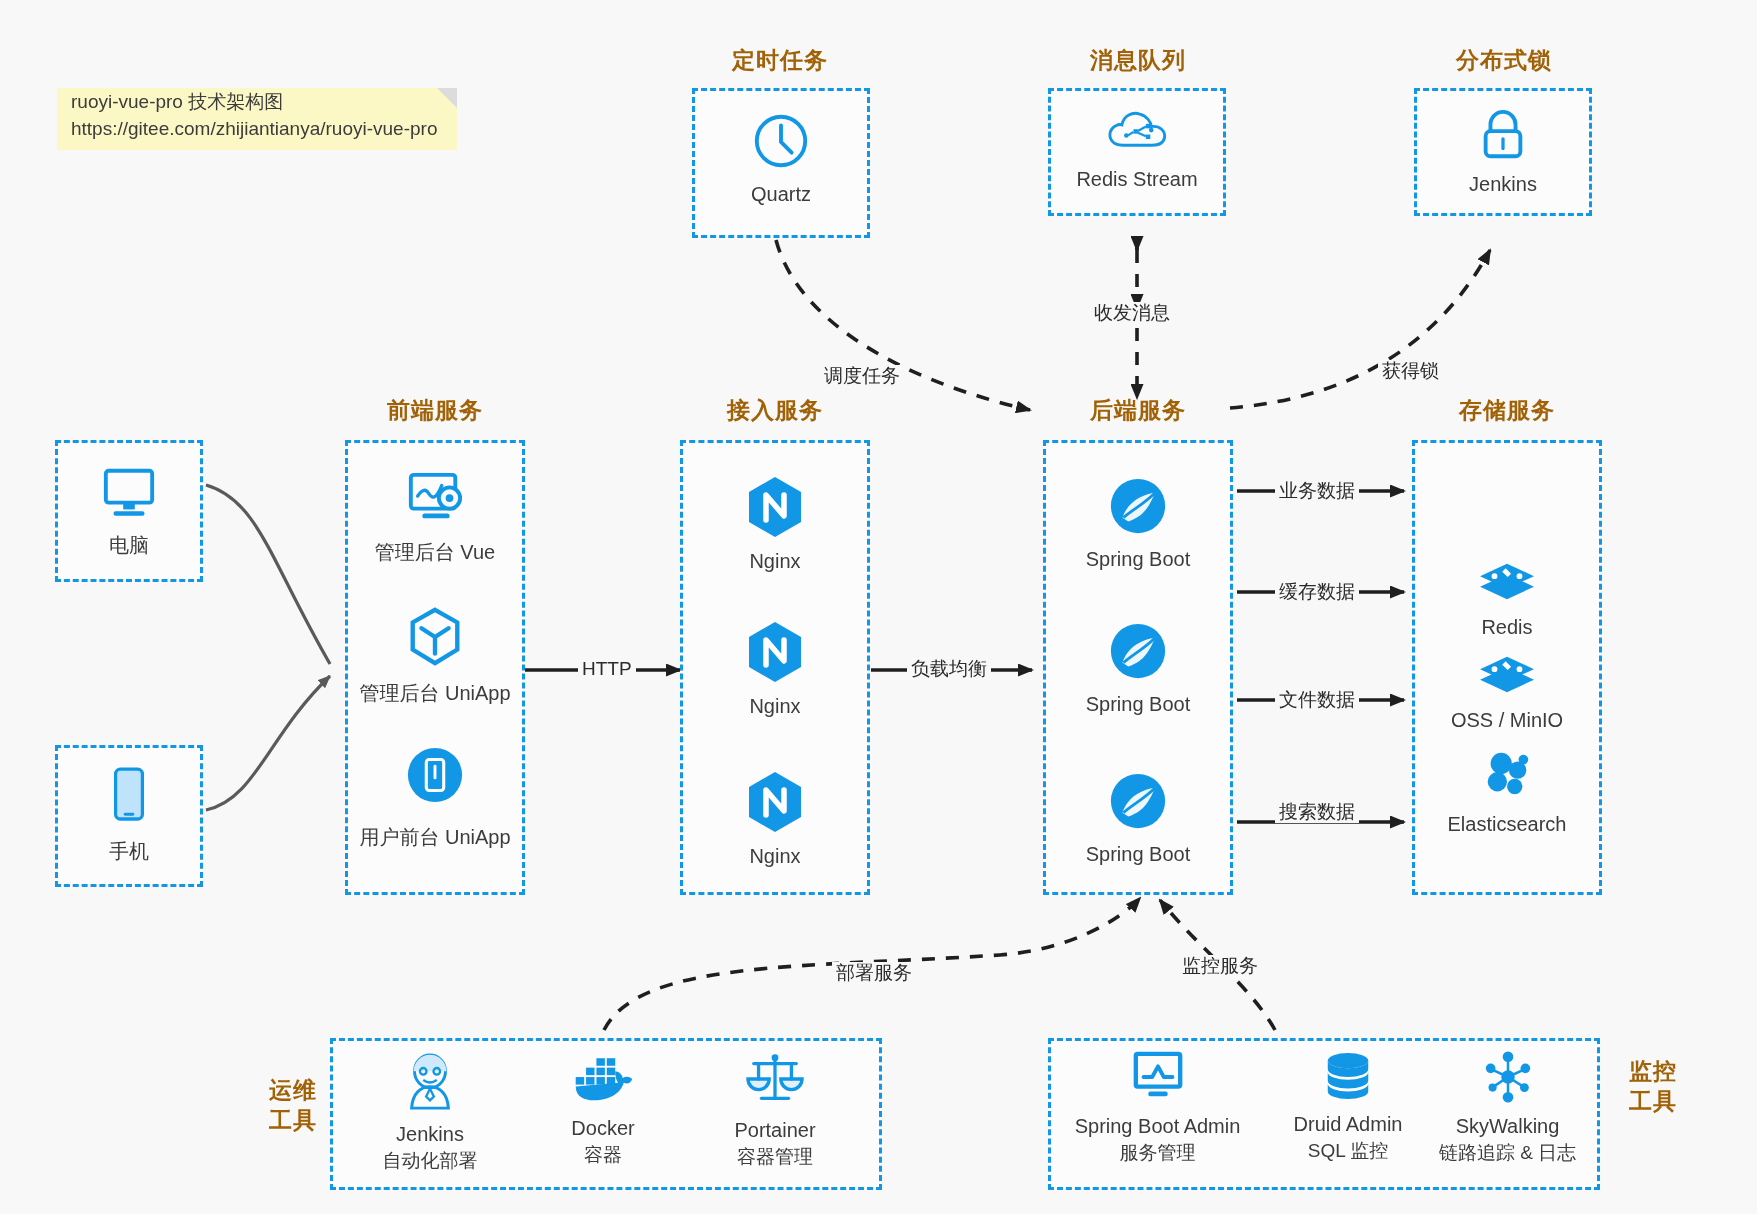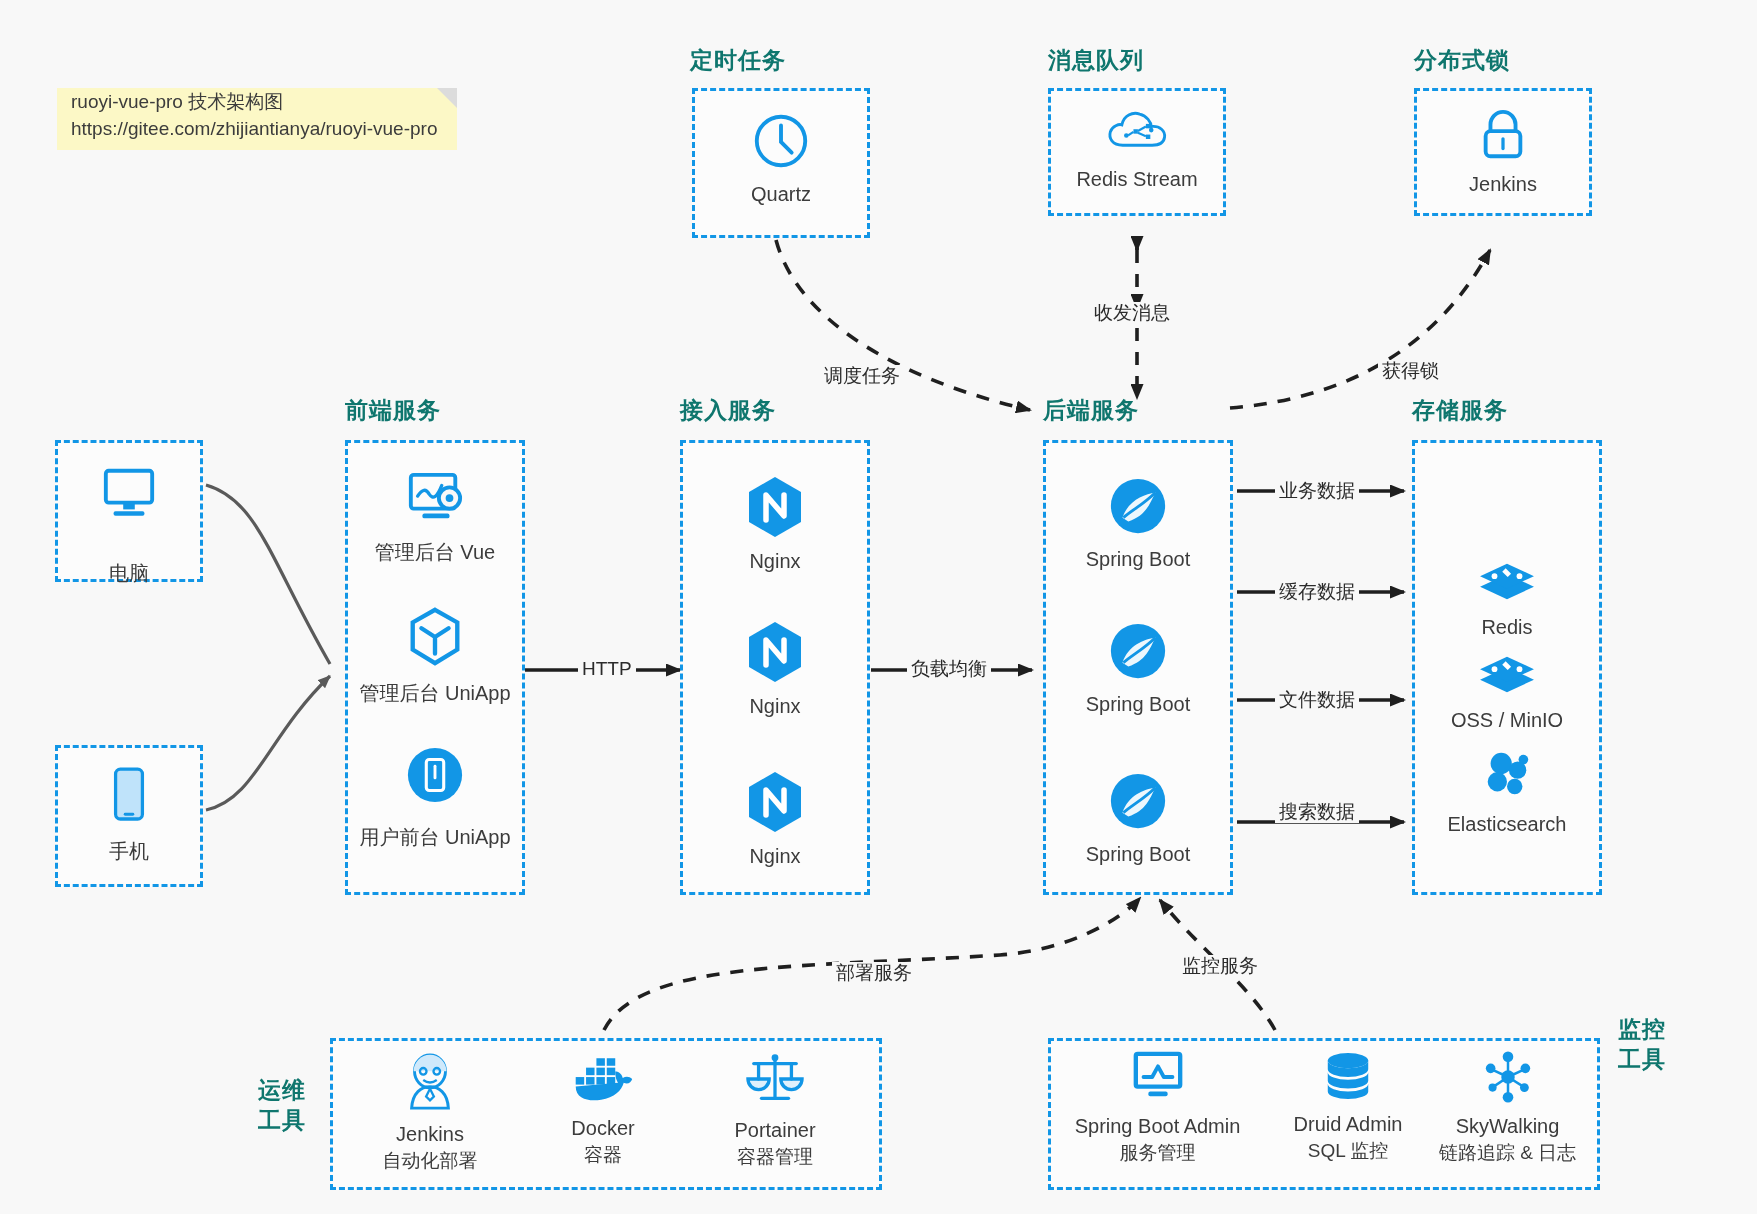--- a/index.html
+++ b/index.html
@@ -26,22 +26,22 @@
   }
   .note-line{white-space:nowrap;}
 
   
   .gbox{
     position:absolute;box-sizing:border-box;
     border:3px dashed #1296e6;
     background:rgba(255,255,255,0.55);
   }
   .gtitle{
-    position:absolute;color:#0f766e;font-weight:bold;font-size:23px;
-    white-space:nowrap;letter-spacing:1px;
+    position:absolute;color:#a16207;font-weight:bold;font-size:23px;
+    text-align:center;white-space:nowrap;letter-spacing:1px;
   }
   .gtitle.side{line-height:30px;}
 
   
   .node{
     position:absolute;display:flex;flex-direction:column;
     align-items:center;justify-content:flex-start;
   }
   .node .lbl{
     font-size:20px;color:#3c3c3c;margin-top:7px;white-space:nowrap;text-align:center;
@@ -154,21 +154,21 @@
       <svg width="56" height="54" viewBox="0 0 58 56">
         <path d="M16 24 V17 a13 13 0 0 1 26 0 V24" fill="none" stroke="#1296e6" stroke-width="4"></path>
         <rect x="11" y="24" width="36" height="26" rx="5" fill="none" stroke="#1296e6" stroke-width="4"></rect>
         <line x1="29" y1="32" x2="29" y2="42" stroke="#1296e6" stroke-width="3.4" stroke-linecap="round"></line>
       </svg>
     </span>
     <span class="lbl">Jenkins</span>
   </div>
 
   <div class="gbox" style="left:55px;top:440px;width:148px;height:142px;"></div>
-  <div class="node" style="left:70px;top:465px;width:118px;gap:28px;">
+  <div class="node" style="left:70px;top:465px;width:118px;">
     <span class="ico">
       <svg width="62" height="56" viewBox="0 0 64 58">
         <rect x="8" y="6" width="48" height="33" rx="3" fill="none" stroke="#1296e6" stroke-width="4"></rect>
         <path d="M26 39 h12 v7 h-12 z" fill="#1296e6"></path>
         <rect x="16" y="48" width="32" height="4.5" rx="2" fill="#1296e6"></rect>
       </svg>
     </span>
     <span class="lbl">电脑</span>
   </div>
 
@@ -380,21 +380,21 @@
           <line x1="49" y1="14" x2="49" y2="30"></line>
         </g>
         <circle cx="32" cy="8" r="3.5" fill="#1296e6"></circle>
       </svg>
     </span>
     <span class="lbl">Portainer</span>
     <span class="lbl2">容器管理</span>
   </div>
 
   <div class="gbox" style="left:1048px;top:1038px;width:552px;height:152px;"></div>
-  <div class="gtitle side" style="left:1618px;top:1014px;width:70px;">
+  <div class="gtitle side" style="left:1618px;top:1056px;width:70px;">
     <div>监控</div>
     <div>工具</div>
   </div>
   <div class="node" style="left:1060px;top:1050px;width:195px;">
     <span class="ico">
       <svg width="58" height="54" viewBox="0 0 60 56">
         <rect x="7" y="4" width="46" height="34" rx="2" fill="none" stroke="#1296e6" stroke-width="4.5"></rect>
         <path d="M15 28 L24 28 L30 17 L36 28 L45 28" fill="none" stroke="#1296e6" stroke-width="4" stroke-linejoin="round" stroke-linecap="round"></path>
         <rect x="20" y="43" width="20" height="5" rx="2" fill="#1296e6"></rect>
       </svg>

